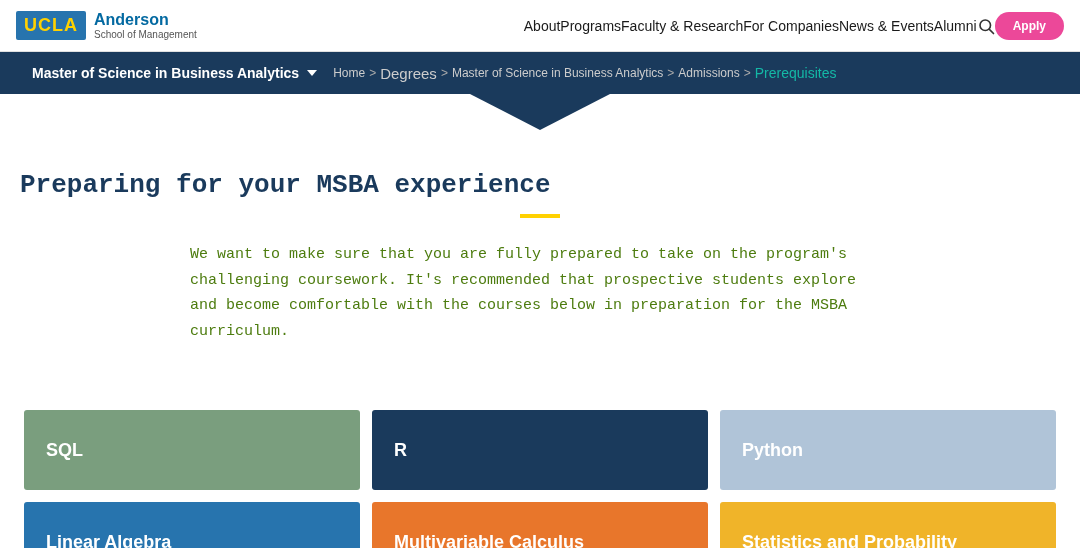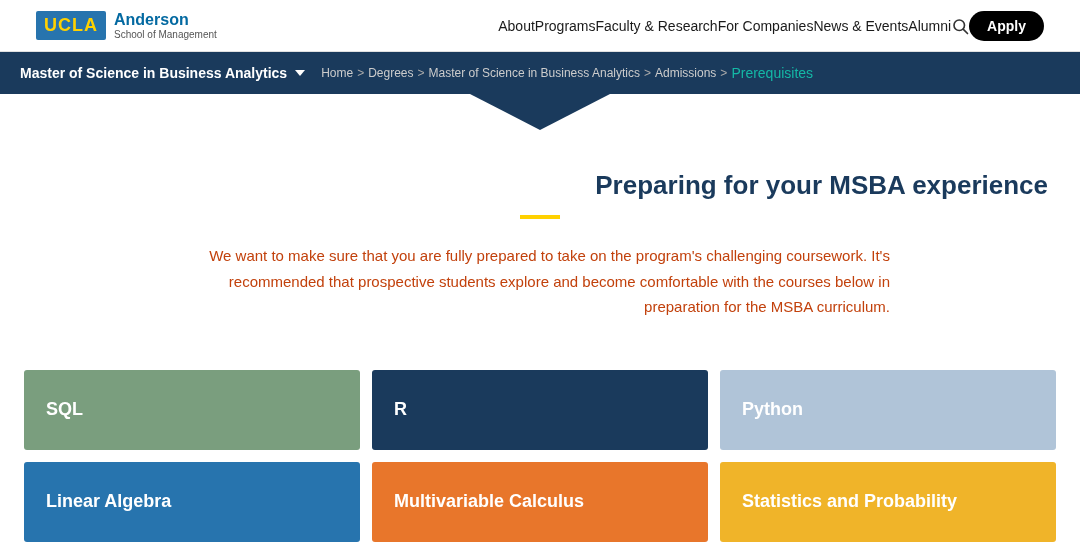--- a/index.html
+++ b/index.html
@@ -3,21 +3,21 @@
   <meta charset="utf-8">
   <style>
     * { margin: 0; padding: 0; box-sizing: border-box; }
     body { font-family: Arial, Helvetica, sans-serif; font-size: 14px; color: #333; background: #fff; width: 1080px; }
 
     
     .header {
       display: flex;
       align-items: center;
       justify-content: space-between;
-      padding: 0 36px;
+      padding: 0 16px;
       height: 52px;
       background: #fff;
       border-bottom: 1px solid #e0e0e0;
     }
     .header-left {
       display: flex;
       align-items: center;
       gap: 10px;
     }
     .ucla-logo {
@@ -58,61 +58,62 @@
       text-decoration: none;
       cursor: pointer;
       font-weight: 500;
     }
     .search-icon-wrap {
       cursor: pointer;
       display: flex;
       align-items: center;
     }
     .apply-btn {
-      background: #000000;
+      background: #ec4899;
       color: #fff;
       border: none;
       padding: 7px 18px;
       border-radius: 20px;
-      font-size: 14px;
+      font-size: 12px;
       font-weight: 600;
       cursor: pointer;
     }
     .chevron-down {
       display: inline-block;
       width: 0;
       height: 0;
       border-left: 5px solid transparent;
       border-right: 5px solid transparent;
       border-top: 6px solid #fff;
     }
 
     
     .main-content {
-      text-align: right;
-      padding: 40px 32px 30px;
+      text-align: left;
+      padding: 40px 20px 30px;
+      font-family: Liberation Mono, monospace;
     }
     .main-title {
       font-size: 26px;
       font-weight: 700;
       color: #1a3a5c;
       margin-bottom: 14px;
     }
     .gold-divider {
       width: 40px;
       height: 4px;
       background: #FFD100;
       margin: 0 auto 24px;
     }
     .main-description {
       max-width: 700px;
-      margin: 0 auto;
+      margin: 16px auto;
       font-size: 15px;
       line-height: 1.7;
-      color: #c2410c;
+      color: #4d7c0f;
     }
 
     
     .cards-section {
       padding: 20px 24px 0;
     }
     .cards-row {
       display: flex;
       gap: 12px;
       margin-bottom: 12px;
@@ -161,29 +162,29 @@
     <div class="search-icon-wrap">
       <svg width="18" height="18" viewBox="0 0 24 24" fill="none" stroke="#333" stroke-width="2.2" stroke-linecap="round" stroke-linejoin="round">
         <circle cx="11" cy="11" r="7"></circle>
         <line x1="16.5" y1="16.5" x2="22" y2="22"></line>
       </svg>
     </div>
     <button class="apply-btn">Apply</button>
   </div>
 </div>
 
-<div style="background:#1a3a5c; display:flex; align-items:center; height:42px; padding: 0 0 0 20px;">
+<div style="background:#1a3a5c; display:flex; align-items:center; height:42px; padding: 0 0 0 32px;">
   <div style="display:flex; align-items:center; gap:8px; min-width:280px; cursor:pointer;">
     <span style="color:#fff; font-size:14px; font-weight:600;">Master of Science in Business Analytics</span>
     <span class="chevron-down"></span>
   </div>
   <div style="display:flex; align-items:center; gap:4px; margin-left:16px;">
     <a style="color:#ccc; font-size:12px; text-decoration:none; cursor:pointer;">Home</a>
     <span style="color:#aaa; font-size:12px;">&gt;</span>
-    <a style="color:#ccc; font-size:12px; text-decoration:none; cursor:pointer;">Degrees</a>
+    <a style="color:#ccc; font-size:15px; text-decoration:none; cursor:pointer;">Degrees</a>
     <span style="color:#aaa; font-size:12px;">&gt;</span>
     <a style="color:#ccc; font-size:12px; text-decoration:none; cursor:pointer;">Master of Science in Business Analytics</a>
     <span style="color:#aaa; font-size:12px;">&gt;</span>
     <a style="color:#ccc; font-size:12px; text-decoration:none; cursor:pointer;">Admissions</a>
     <span style="color:#aaa; font-size:12px;">&gt;</span>
     <span style="color:#14b8a6; font-size:14px;">Prerequisites</span>
   </div>
 </div>
 
 <div style="display:flex; justify-content:center; background:#fff; overflow:hidden; height:36px; position:relative;">

